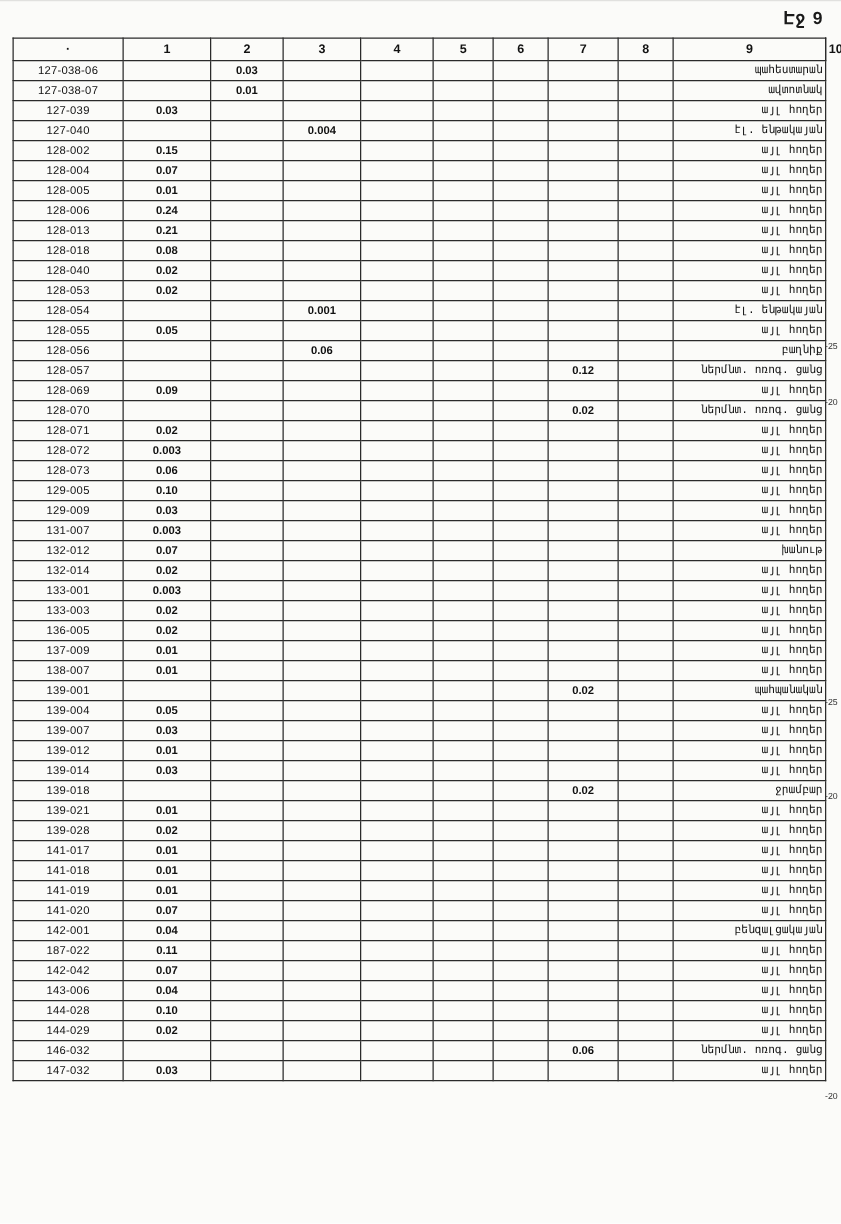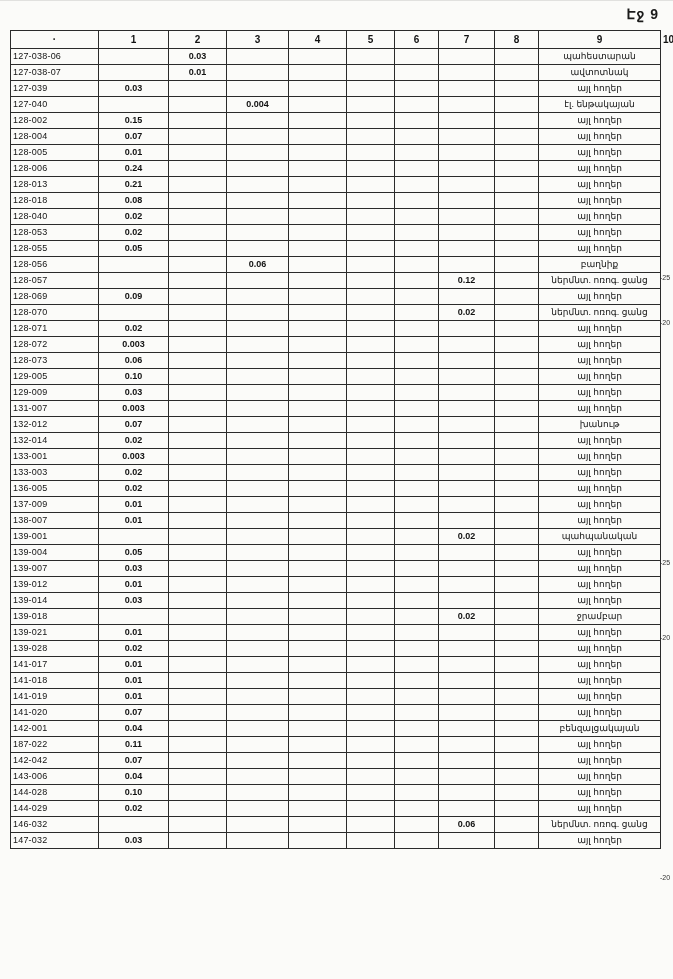--- a/index.html
+++ b/index.html
@@ -61,37 +61,38 @@
   col.c3 { width: 58px; }
   col.c4 { width: 62px; }
   col.c5 { width: 58px; }
   col.c6 { width: 48px; }
   col.c7 { width: 44px; }
   col.c8 { width: 56px; }
   col.c9 { width: 44px; }
   col.c10 { width: 122px; }
 
   td.code {
-    text-align: left;
+    text-align: center;
     padding-left: 3px;
     font-size: 9.5px;
     letter-spacing: 0.2px;
     margin-left: 32px;
   }
   td.num {
     text-align: center;
     font-weight: bold;
     font-size: 9.5px;
   }
   td.name {
-    text-align: center;
+    text-align: right;
     padding-left: 3px;
     font-size: 9px;
     white-space: nowrap;
     overflow: hidden;
+    font-family: Liberation Mono, monospace;
   }
 
   .margin-marks {
     position: absolute;
     top: 30px;
     left: 660px;
     width: 13px;
   }
   .mark {
     position: absolute;
@@ -278,20 +279,32 @@
             <td class="num"></td>
             <td class="num"></td>
             <td class="num"></td>
             <td class="num"></td>
             <td class="num"></td>
             <td class="num"></td>
             <td class="num"></td>
             <td class="name">այլ հողեր</td>
           </tr>
           <tr>
+            <td class="code">128-054</td>
+            <td class="num"></td>
+            <td class="num"></td>
+            <td class="num">0.001</td>
+            <td class="num"></td>
+            <td class="num"></td>
+            <td class="num"></td>
+            <td class="num"></td>
+            <td class="num"></td>
+            <td class="name">էլ. ենթակայան</td>
+          </tr>
+          <tr>
             <td class="code">128-055</td>
             <td class="num">0.05</td>
             <td class="num"></td>
             <td class="num"></td>
             <td class="num"></td>
             <td class="num"></td>
             <td class="num"></td>
             <td class="num"></td>
             <td class="num"></td>
             <td class="name">այլ հողեր</td>

